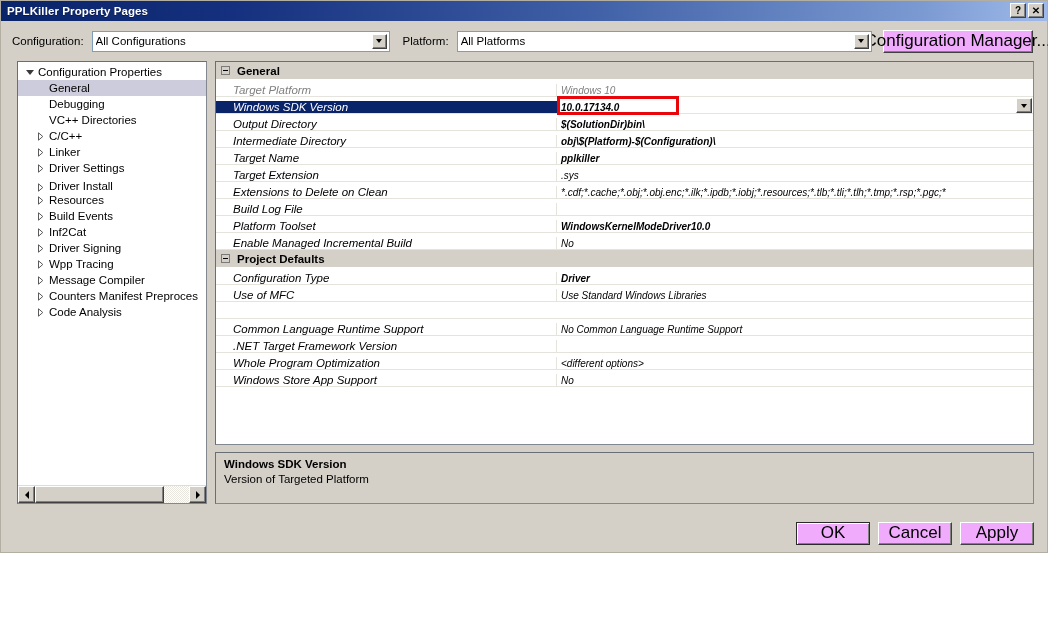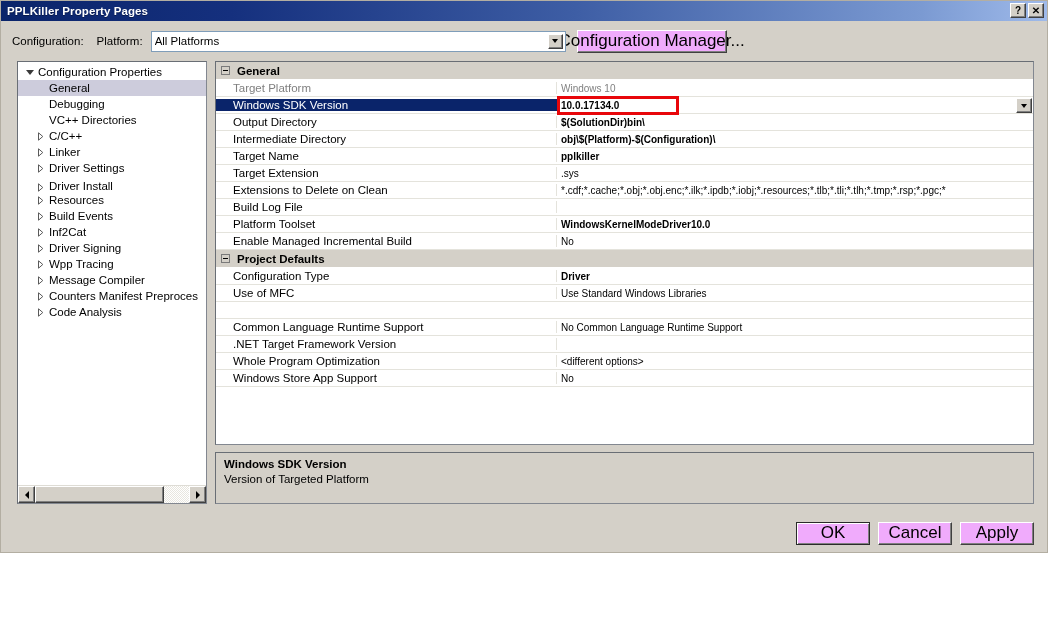--- a/index.html
+++ b/index.html
@@ -303,24 +303,25 @@
     content: "";
     position: absolute;
     left: 1px; top: 3px;
     width: 5px; height: 1px;
     background: #000;
   }
 
   .prop-row {
     height: 17px;
     display: flex;
-    align-items: center;
+    align-items: flex-end;
     border-bottom: 1px solid #e4e3dc;
     box-sizing: border-box;
     position: relative;
+    font-style: italic;
   }
   .prop-row .pname {
     width: 341px;
     flex: 0 0 341px;
     display: flex;
     align-items: center;
     padding-left: 17px;
     box-sizing: border-box;
     font-size: 11.5px;
     color: #000;
@@ -428,20 +429,26 @@
   <div class="titlebar">
     <span class="titlebar-text">PPLKiller Property Pages</span>
     <div class="titlebar-buttons">
       <div class="tb-btn">?</div>
       <div class="tb-btn">✕</div>
     </div>
   </div>
 
   <div class="configbar">
     <span class="cfg-label">Configuration:</span>
+    <div class="combo" id="cfg-combo">
+      <span class="combo-text">All Configurations</span>
+      <span class="combo-arrow">
+          <span class="arrow-dn"></span>
+        </span>
+    </div>
     <span class="cfg-label" id="plat-label">Platform:</span>
     <div class="combo" id="plat-combo">
       <span class="combo-text">All Platforms</span>
       <span class="combo-arrow">
           <span class="arrow-dn"></span>
         </span>
     </div>
     <div class="push-btn" id="cfgmgr-btn">Configuration Manager...</div>
   </div>
 

